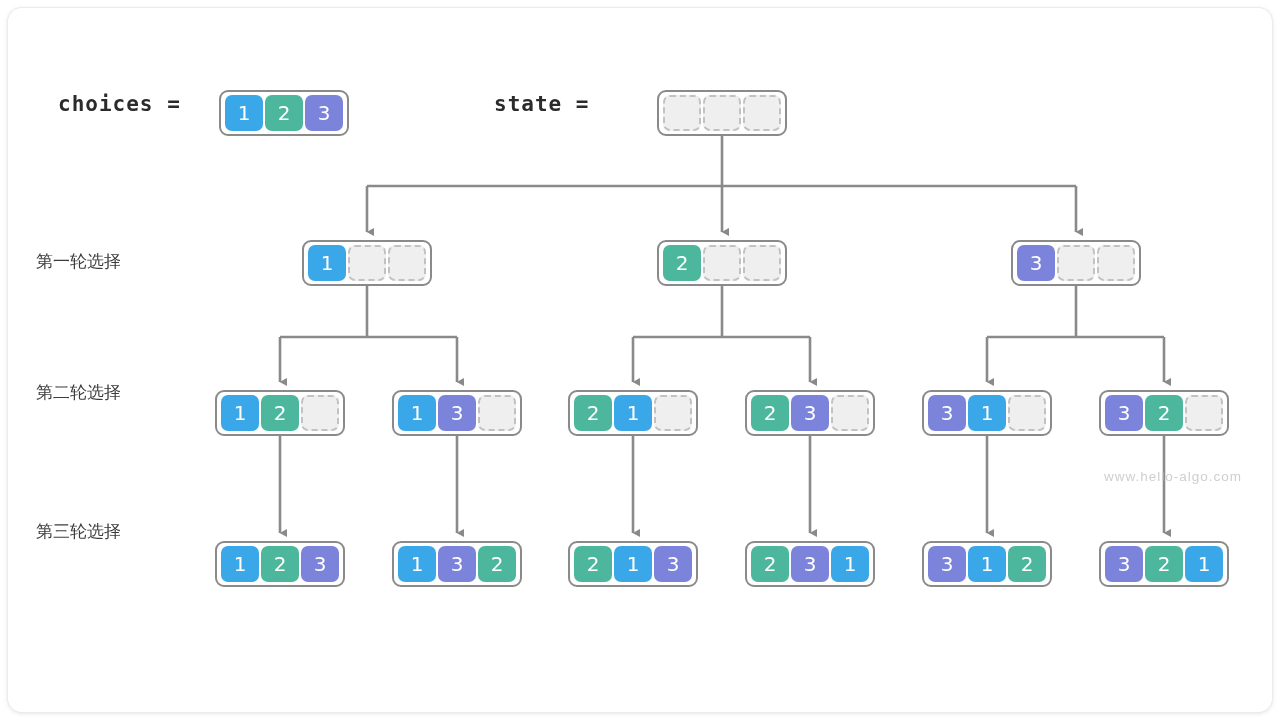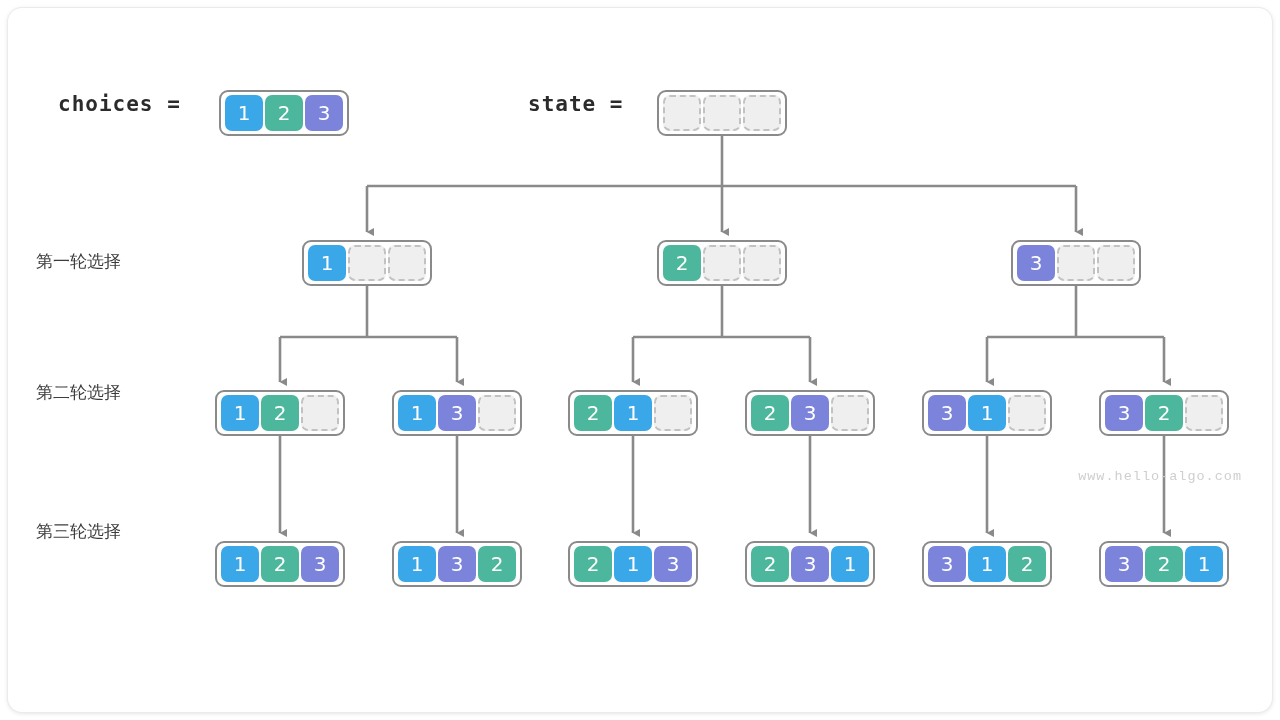--- a/index.html
+++ b/index.html
@@ -51,21 +51,21 @@
     font-size: 17px;
     color: #3c3c3c;
     white-space: nowrap;
     text-align: center;
   }
 
   .watermark {
     position: absolute;
     right: 38px;
     bottom: 32px;
-    font-family: Liberation Mono, monospace;
+    font-family: Liberation Sans, sans-serif;
     font-size: 13.5px;
     color: #cfcfcf;
     letter-spacing: 1px;
   }
 
   
   .array {
     position: absolute;
     display: flex;
     align-items: center;
@@ -149,21 +149,21 @@
       <path d="M280,436 L280,533" marker-end="url(#arrow)"></path>
       <path d="M457,436 L457,533" marker-end="url(#arrow)"></path>
       <path d="M633,436 L633,533" marker-end="url(#arrow)"></path>
       <path d="M810,436 L810,533" marker-end="url(#arrow)"></path>
       <path d="M987,436 L987,533" marker-end="url(#arrow)"></path>
       <path d="M1164,436 L1164,533" marker-end="url(#arrow)"></path>
     </g>
   </svg>
 
   <div class="mono-label" style="left:58px; top:92px;">choices  =</div>
-  <div class="mono-label" style="left:528px; top:92px;">state  =</div>
+  <div class="mono-label" style="left:494px; top:92px;">state  =</div>
 
   <div class="row-label" style="left:36px; top:250px;">第一轮选择</div>
   <div class="row-label" style="left:36px; top:381px;">第二轮选择</div>
   <div class="row-label" style="left:36px; top:520px;">第三轮选择</div>
 
   <div id="arrays">
       <div class="array" style="left: 219px; top: 90px;">
         <div class="cell v1">1</div>
         <div class="cell v2">2</div>
         <div class="cell v3">3</div>

